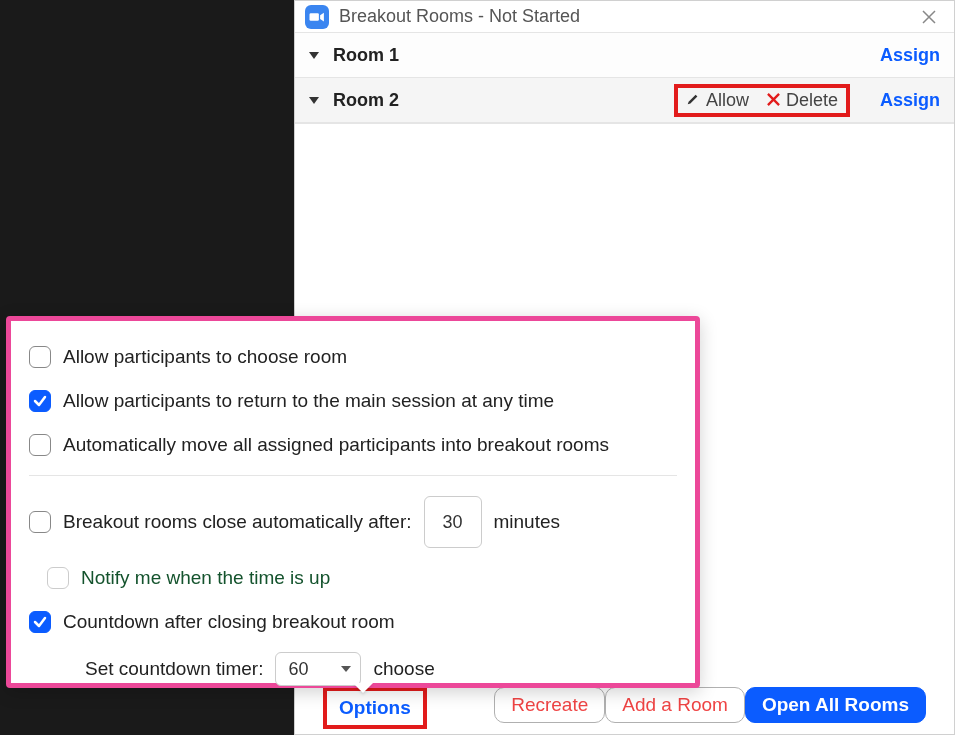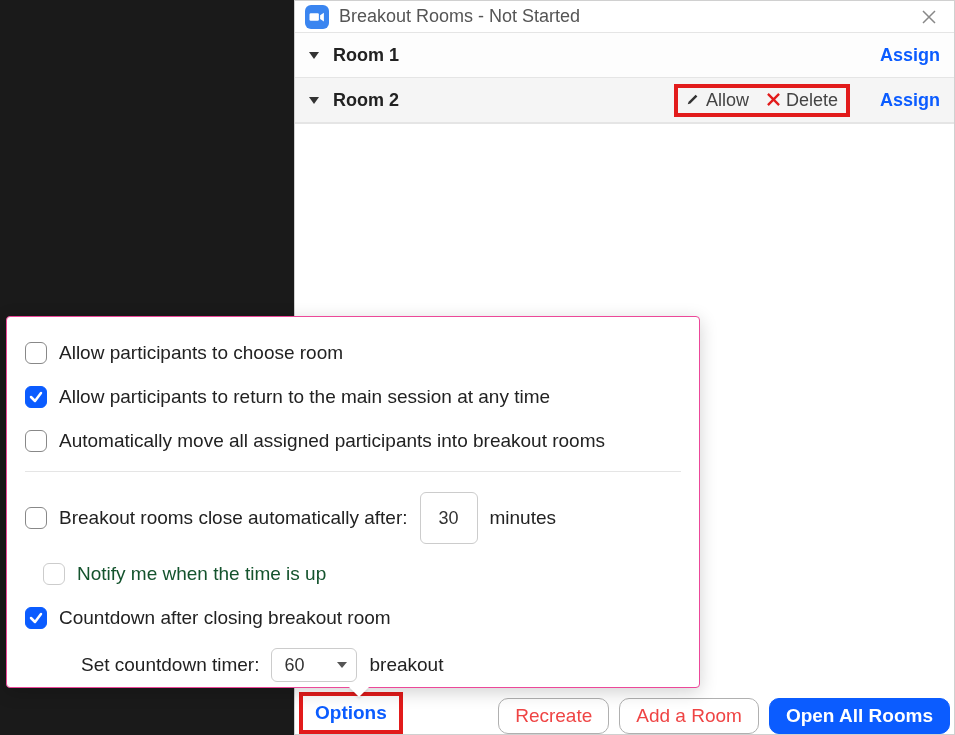--- a/index.html
+++ b/index.html
@@ -91,24 +91,23 @@
   .row-action.delete .xicon { color: #e21b1b; }
   .assign-link {
     color: #0b5cff;
     font-weight: 700;
     font-size: 18px;
     cursor: pointer;
   }
   .body-fill { flex: 1; }
   .footer-bar {
     display: flex;
-    align-items: flex-end;
+    align-items: flex-start;
     height: 47px;
-    padding: 0 4px;
-    gap: 10px;
+    padding: 0 28px;
   }
   .footer-spacer { flex: 1; }
   .options-btn {
     border: 4px solid #e21b1b;
     padding: 6px 12px;
     font-weight: 700;
     font-size: 19px;
     color: #0b5cff;
     cursor: pointer;
   }
@@ -119,29 +118,28 @@
     padding: 6px 16px;
     font-size: 19px;
     color: #ef4444;
     cursor: pointer;
   }
   .btn.primary {
     background: #0b5cff;
     border-color: #0b5cff;
     color: #fff;
     font-weight: 600;
-    margin-top: 8px;
   }
   
   .options-popover {
     position: absolute;
     left: 6px; top: 316px;
     width: 694px; height: 372px;
     background: #fff;
-    border: 1px solid #ec4899;
+    border: 5px solid #ec4899;
     border-radius: 4px;
     box-shadow: 0 4px 18px rgba(0,0,0,0.18);
     padding: 22px 18px 10px 18px;
     font-size: 19px;
     color: #222;
   }
   .options-popover::after {
     content: "";
     position: absolute;
     bottom: -10px;
@@ -320,15 +318,15 @@
         </svg>
     </span>
     <span>Countdown after closing breakout room</span>
   </div>
   <div class="opt-row indent2">
     <span>Set countdown timer:</span>
     <span class="select-wrap">
       <input class="select-input" readonly="" value="60" style="">
       <span class="select-caret"></span>
     </span>
-    <span>breakout</span>
+    <span>choose</span>
   </div>
 </div>
 
 </body></html>

